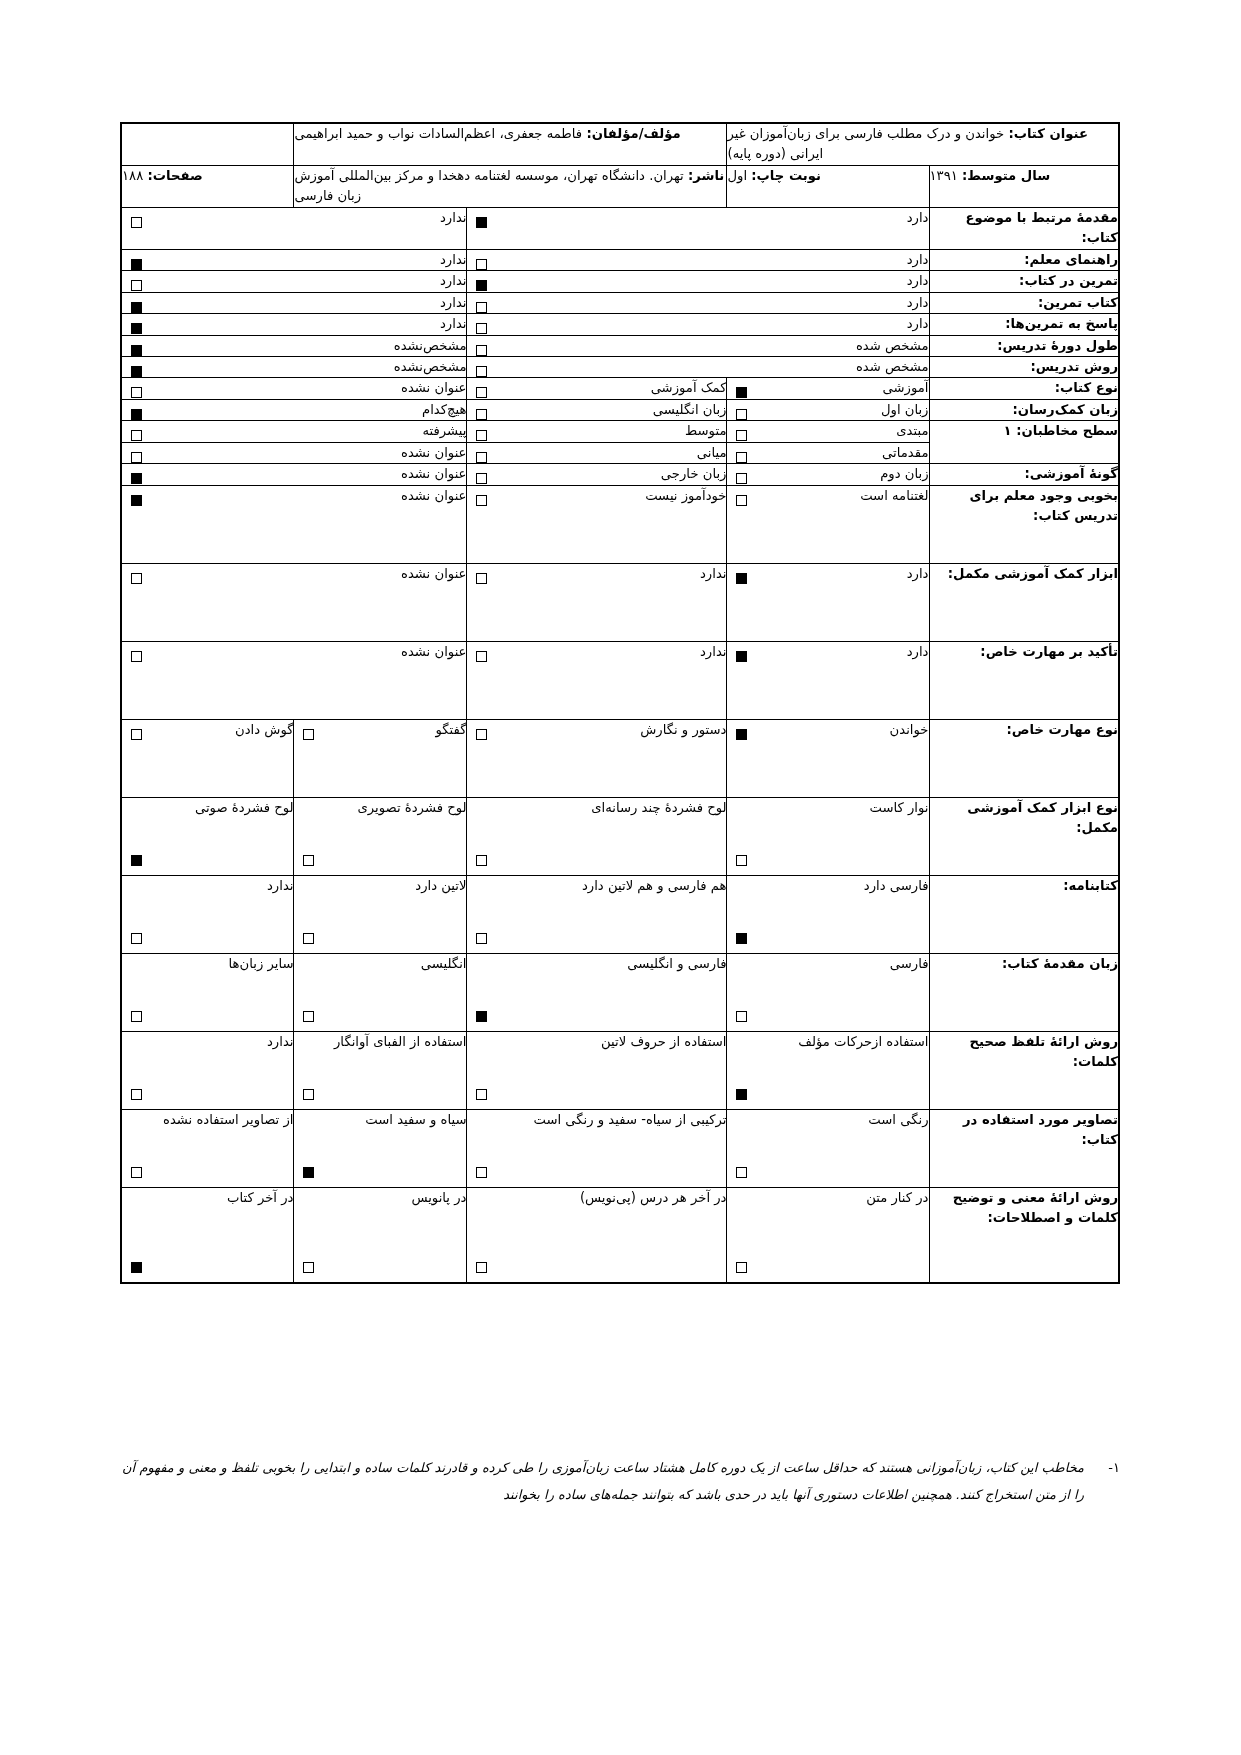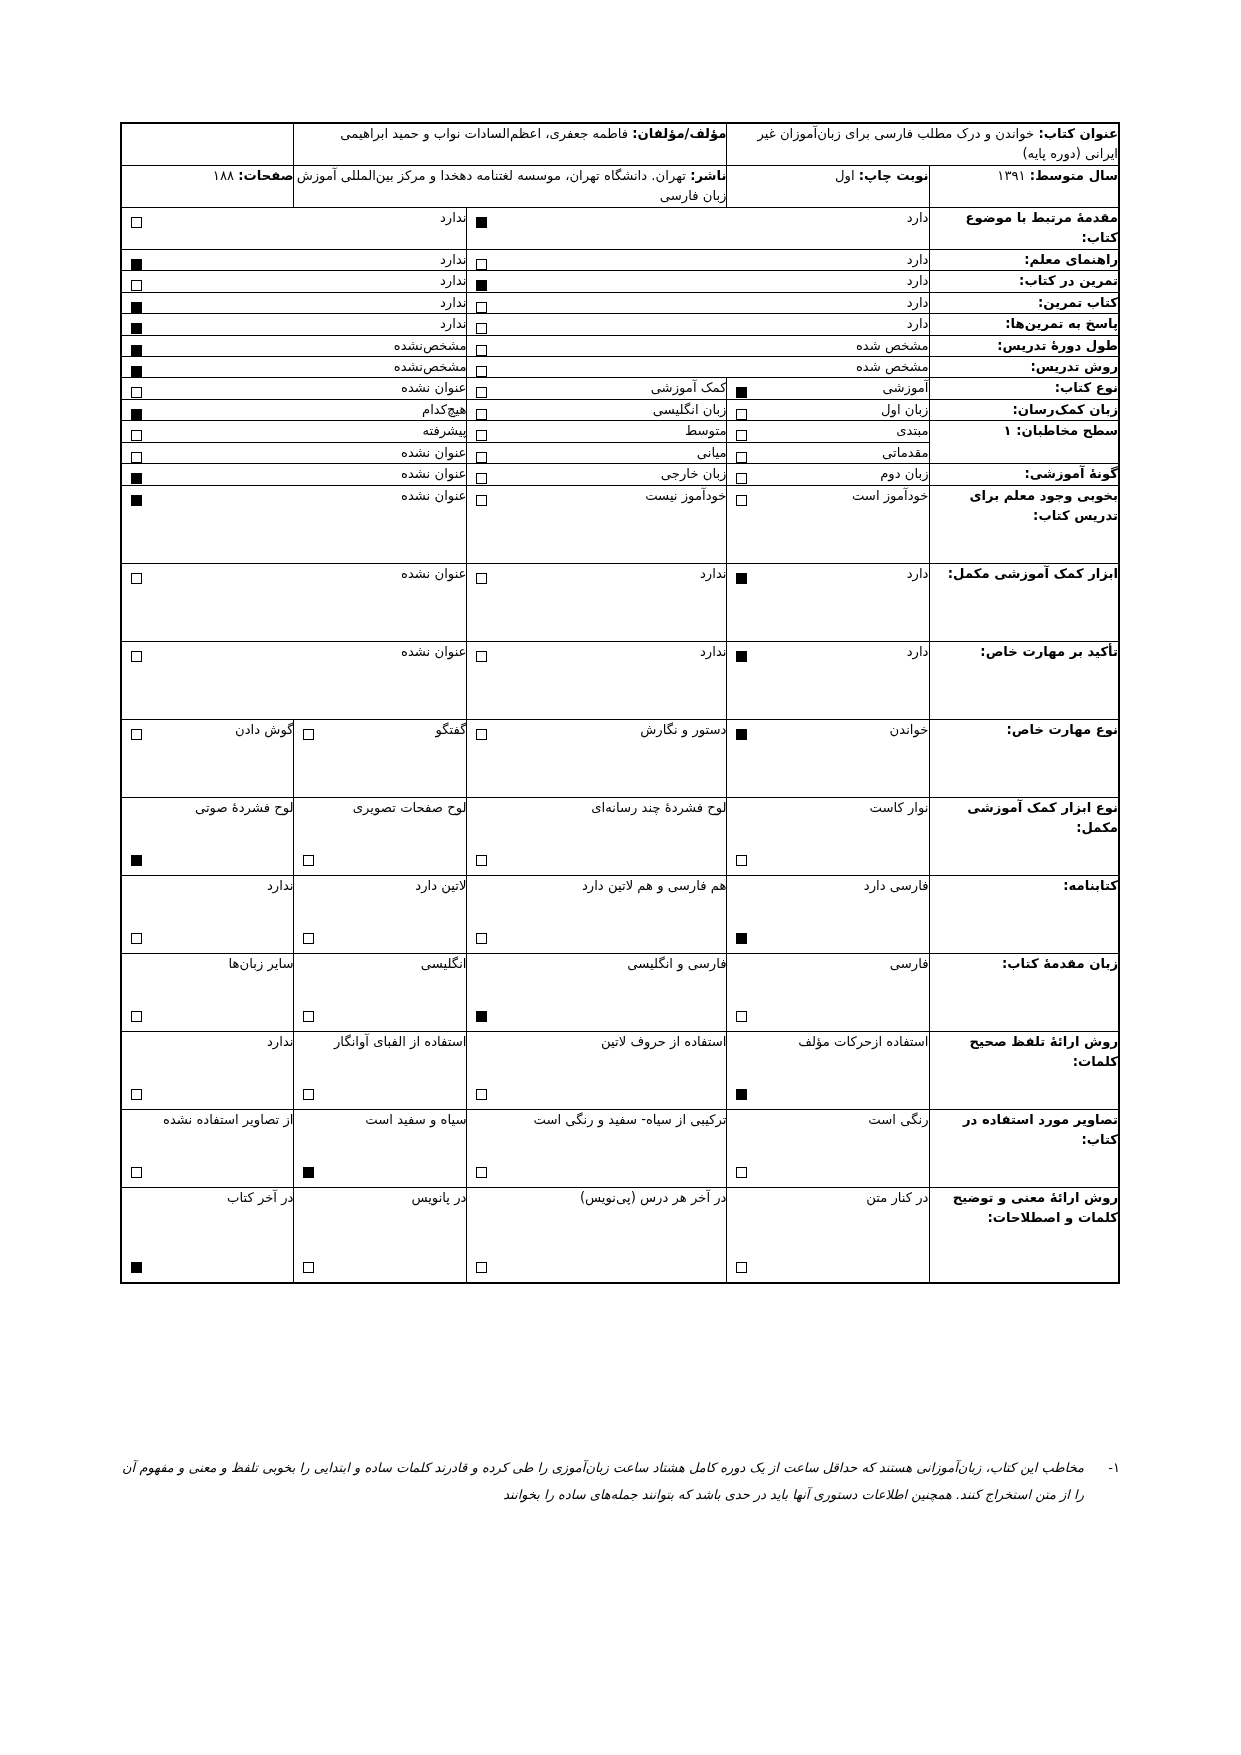--- a/index.html
+++ b/index.html
@@ -40,21 +40,21 @@
     vertical-align: top;
     font-size: 13.2px;
     line-height: 1.55;
   }
   
   table.form {
     border: 2.5px solid #000;
   }
   .hdr-cell {
     padding: 7px 8px 8px 8px;
-    text-align: right;
+    text-align: left;
     font-size: 13.6px;
     line-height: 1.62;
   }
   .hdr-cell b { font-weight: bold; }
   .lbl {
     padding: 8px 9px 8px 7px;
     text-align: right;
     font-weight: bold;
     font-size: 13.4px;
     line-height: 1.66;
@@ -309,21 +309,21 @@
             </td>
             <td class="opt checked" colspan="2">
               <span class="cb"></span>
               <span class="txt">عنوان نشده</span>
             </td>
           </tr>
           <tr class="tall2 thickrow">
             <td class="lbl">بخوبی وجود معلم برای تدریس کتاب:</td>
             <td class="opt">
               <span class="cb"></span>
-              <span class="txt">خودآموز است</span>
+              <span class="txt">لغتنامه است</span>
             </td>
             <td class="opt">
               <span class="cb"></span>
               <span class="txt">خودآموز نیست</span>
             </td>
             <td class="opt checked" colspan="2">
               <span class="cb"></span>
               <span class="txt">عنوان نشده</span>
             </td>
           </tr>
@@ -381,21 +381,21 @@
             <td class="opt baseline-low">
               <span class="cb"></span>
               <span class="txt">نوار کاست</span>
             </td>
             <td class="opt baseline-low">
               <span class="cb"></span>
               <span class="txt">لوح فشردۀ چند رسانه‌ای</span>
             </td>
             <td class="opt baseline-low">
               <span class="cb"></span>
-              <span class="txt">لوح صفحات تصویری</span>
+              <span class="txt">لوح فشردۀ تصویری</span>
             </td>
             <td class="opt checked baseline-low">
               <span class="cb"></span>
               <span class="txt">لوح فشردۀ صوتی</span>
             </td>
           </tr>
           <tr class="tall2 thickrow">
             <td class="lbl">کتابنامه:</td>
             <td class="opt checked baseline-low">
               <span class="cb"></span>

